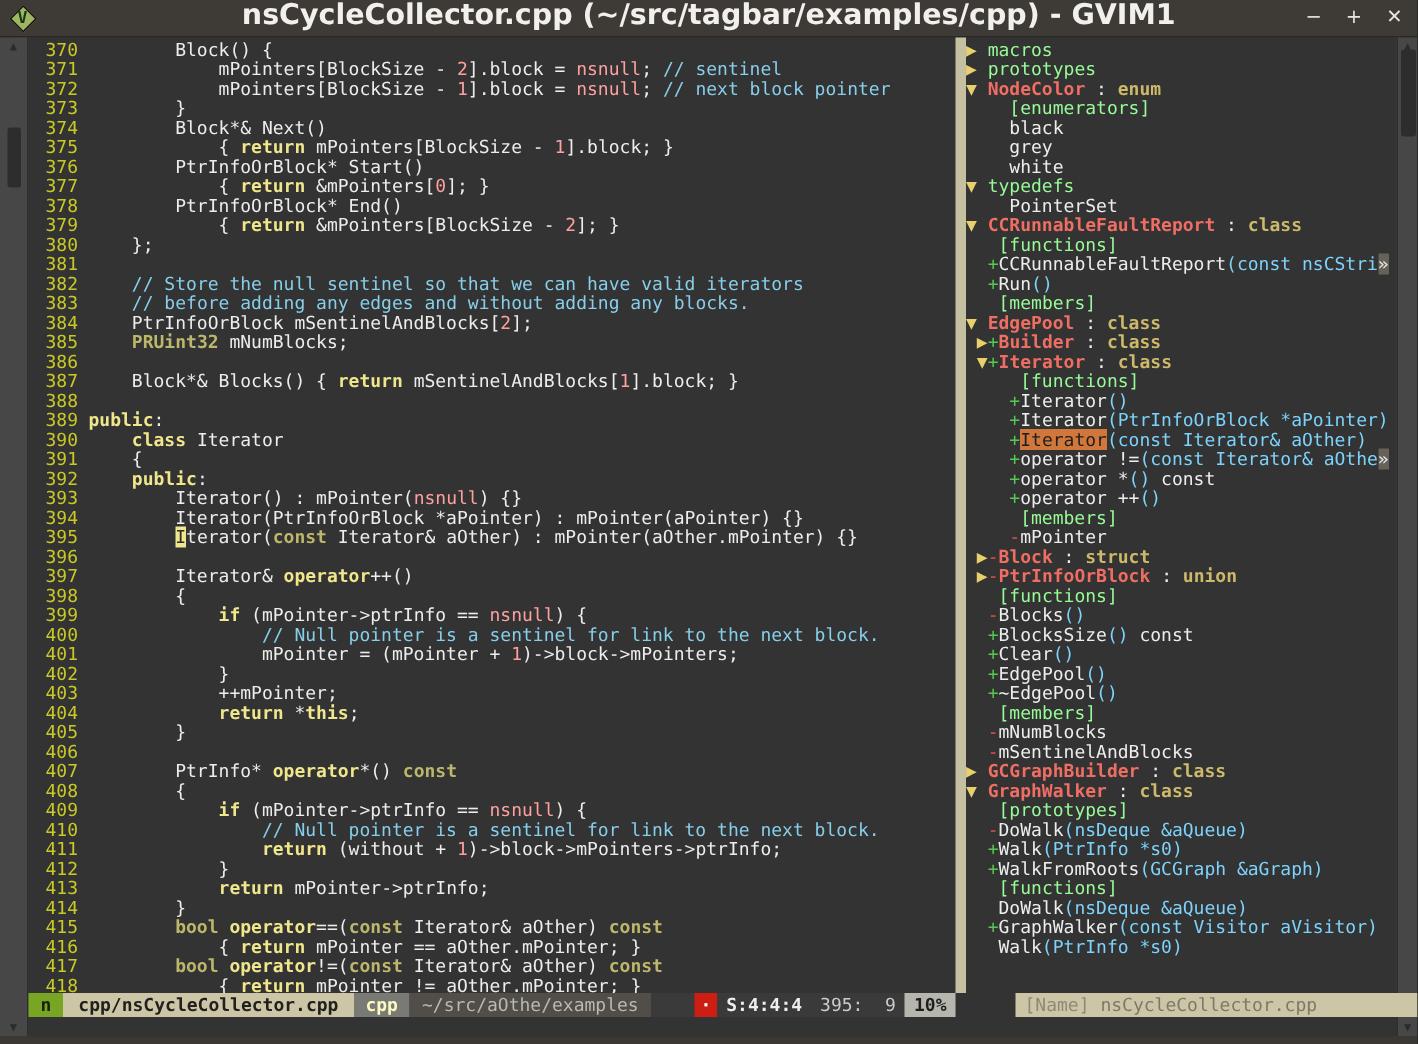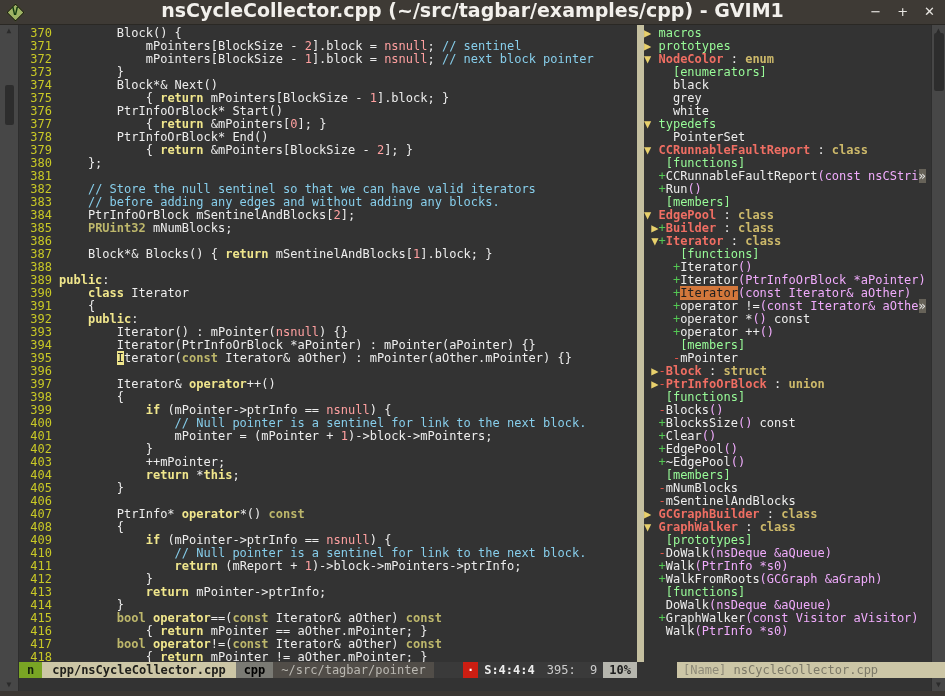--- a/index.html
+++ b/index.html
@@ -40,31 +40,31 @@
   .separator{position:absolute;left:637px;top:25px;width:7px;height:637px;background:#c5c0a0;cursor:col-resize;}
   
   .tagbar{position:absolute;left:644px;top:25px;width:325px;height:637px;overflow:hidden;
           padding-top:2px;box-sizing:border-box;}
   .trow{height:13px;white-space:pre;}
   .c-ar{color:#e8d06c}
   .c-kd{color:#98fb98}
   .c-cn{color:#ef6e63;font-weight:bold}
   .c-tk{color:#cdb96a;font-weight:bold}
   .c-nm{color:#ededed}
-  .c-sg{color:#f0abfc}
+  .c-sg{color:#7dd3fc}
   .c-vp{color:#54c854}
   .c-vm{color:#e0554a}
   .c-hl{background:#d2773b;color:#1e1e1e}
   .c-ext{background:#666258;color:#e8e8e8}
   
   .statusline{position:absolute;left:19px;top:662px;width:618px;height:16px;background:#3a3a3a;
               display:flex;align-items:stretch;line-height:16px;font-size:12px;white-space:pre;}
   .seg-mode{background:#79a524;color:#14230a;font-weight:bold;padding:0 8px;}
   .seg-file{background:#ccc6a6;color:#20201c;font-weight:bold;padding:0 10px;}
-  .seg-ft{background:#7a7a74;color:#000000;font-weight:bold;padding:0 8px;}
+  .seg-ft{background:#7a7a74;color:#fef9c3;font-weight:bold;padding:0 8px;}
   .seg-cwd{background:#514d48;color:#bab8b2;padding:0 8px;}
   .seg-spacer{flex:1;}
   .seg-flag{background:#cc1e12;color:#ffffff;font-weight:bold;padding:0 4px;}
   .seg-stats{color:#eeeeee;font-weight:bold;padding:0 6px;}
   .seg-pos{color:#cccccc;padding:0 6px;}
   .seg-pct{background:#b6b6ae;color:#1e1e1e;font-weight:bold;padding:0 6px;}
   .tagbar-status{position:absolute;left:637px;top:662px;width:294px;height:16px;background:#ccc6a6;
                  line-height:16px;padding:0 6px;box-sizing:border-box;white-space:pre;overflow:hidden;margin-left:40px;}
   .ts-label{color:#8e8a78;}
   .ts-file{color:#7c7968;}
@@ -132,21 +132,21 @@
         <div class="line"><span class="lnum">401</span><span class="lcode"><span class="c-n">                mPointer = (mPointer + </span><span class="c-c">1</span><span class="c-n">)-&gt;block-&gt;mPointers;</span></span></div>
         <div class="line"><span class="lnum">402</span><span class="lcode"><span class="c-n">            }</span></span></div>
         <div class="line"><span class="lnum">403</span><span class="lcode"><span class="c-n">            ++mPointer;</span></span></div>
         <div class="line"><span class="lnum">404</span><span class="lcode"><span class="c-n">            </span><span class="c-k">return</span><span class="c-n"> *</span><span class="c-k">this</span><span class="c-n">;</span></span></div>
         <div class="line"><span class="lnum">405</span><span class="lcode"><span class="c-n">        }</span></span></div>
         <div class="line"><span class="lnum">406</span><span class="lcode"></span></div>
         <div class="line"><span class="lnum">407</span><span class="lcode"><span class="c-n">        PtrInfo* </span><span class="c-k">operator</span><span class="c-n">*() </span><span class="c-t">const</span></span></div>
         <div class="line"><span class="lnum">408</span><span class="lcode"><span class="c-n">        {</span></span></div>
         <div class="line"><span class="lnum">409</span><span class="lcode"><span class="c-n">            </span><span class="c-k">if</span><span class="c-n"> (mPointer-&gt;ptrInfo == </span><span class="c-c">nsnull</span><span class="c-n">) {</span></span></div>
         <div class="line"><span class="lnum">410</span><span class="lcode"><span class="c-n">                </span><span class="c-m">// Null pointer is a sentinel for link to the next block.</span></span></div>
-        <div class="line"><span class="lnum">411</span><span class="lcode"><span class="c-n">                </span><span class="c-k">return</span><span class="c-n"> (mReport + </span><span class="c-c">1</span><span class="c-n">)-&gt;block-&gt;mPointers-&gt;ptrInfo;</span></span></div>
+        <div class="line"><span class="lnum">411</span><span class="lcode"><span class="c-n">                </span><span class="c-k">return</span><span class="c-n"> (without + </span><span class="c-c">1</span><span class="c-n">)-&gt;block-&gt;mPointers-&gt;ptrInfo;</span></span></div>
         <div class="line"><span class="lnum">412</span><span class="lcode"><span class="c-n">            }</span></span></div>
         <div class="line"><span class="lnum">413</span><span class="lcode"><span class="c-n">            </span><span class="c-k">return</span><span class="c-n"> mPointer-&gt;ptrInfo;</span></span></div>
         <div class="line"><span class="lnum">414</span><span class="lcode"><span class="c-n">        }</span></span></div>
         <div class="line"><span class="lnum">415</span><span class="lcode"><span class="c-n">        </span><span class="c-t">bool</span><span class="c-n"> </span><span class="c-k">operator</span><span class="c-n">==(</span><span class="c-t">const</span><span class="c-n"> Iterator&amp; aOther) </span><span class="c-t">const</span></span></div>
         <div class="line"><span class="lnum">416</span><span class="lcode"><span class="c-n">            { </span><span class="c-k">return</span><span class="c-n"> mPointer == aOther.mPointer; }</span></span></div>
         <div class="line"><span class="lnum">417</span><span class="lcode"><span class="c-n">        </span><span class="c-t">bool</span><span class="c-n"> </span><span class="c-k">operator</span><span class="c-n">!=(</span><span class="c-t">const</span><span class="c-n"> Iterator&amp; aOther) </span><span class="c-t">const</span></span></div>
         <div class="line"><span class="lnum">418</span><span class="lcode"><span class="c-n">            { </span><span class="c-k">return</span><span class="c-n"> mPointer != aOther.mPointer; }</span></span></div>
       </div>
   </div>
 
@@ -207,21 +207,21 @@
   <div class="scrollbar right">
     <div class="sb-arrow" style="top:2px;">▲</div>
     <div class="thumb" style="left:2px;top:8px;width:10px;height:58px;"></div>
     <div class="sb-arrow" style="bottom:2px;">▼</div>
   </div>
 
   <div class="statusline">
     <span class="seg-mode">n</span>
     <span class="seg-file">cpp/nsCycleCollector.cpp</span>
     <span class="seg-ft">cpp</span>
-    <span class="seg-cwd">~/src/tagbar/pointer</span>
+    <span class="seg-cwd">~/src/aOthe/examples</span>
     <span class="seg-spacer"></span>
     <span class="seg-flag">·</span>
     <span class="seg-stats">S:4:4:4</span>
     <span class="seg-pos">395:  9</span>
     <span class="seg-pct">10%</span>
   </div>
 
   <div class="tagbar-status"><span class="ts-label">[Name]</span><span> </span><span class="ts-file">nsCycleCollector.cpp</span></div>
 
   <div class="cmdline"></div>

